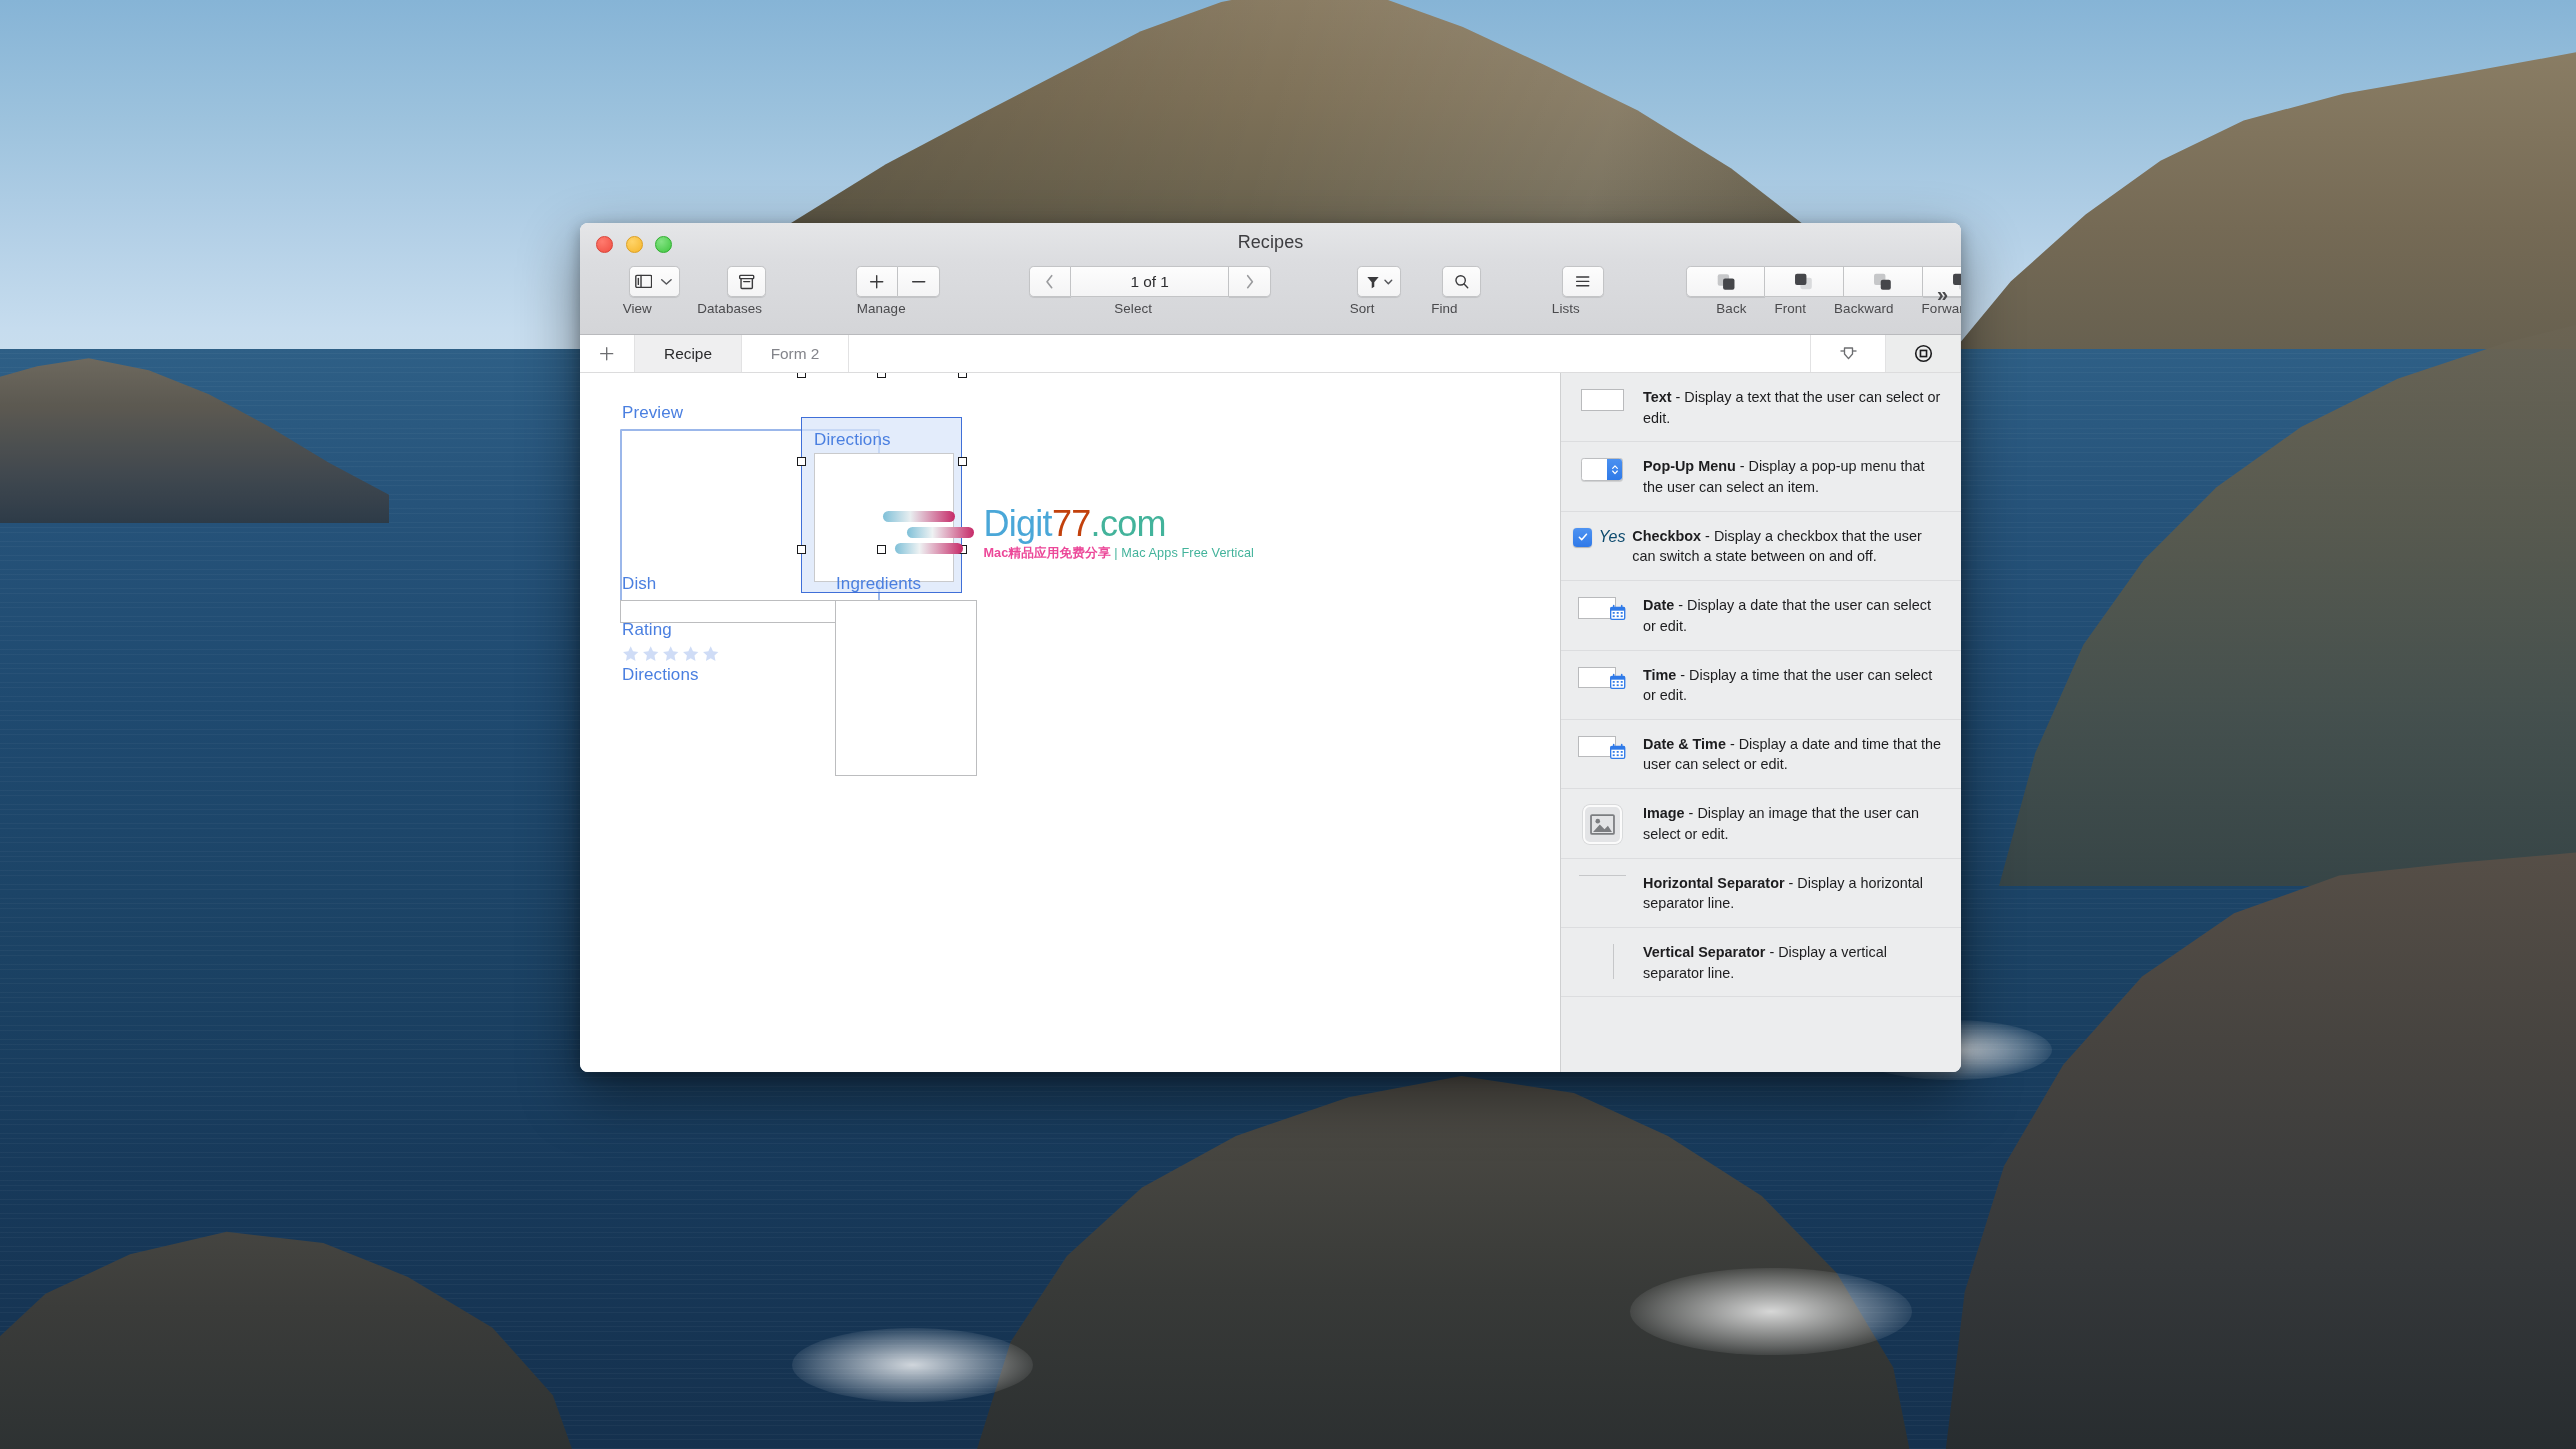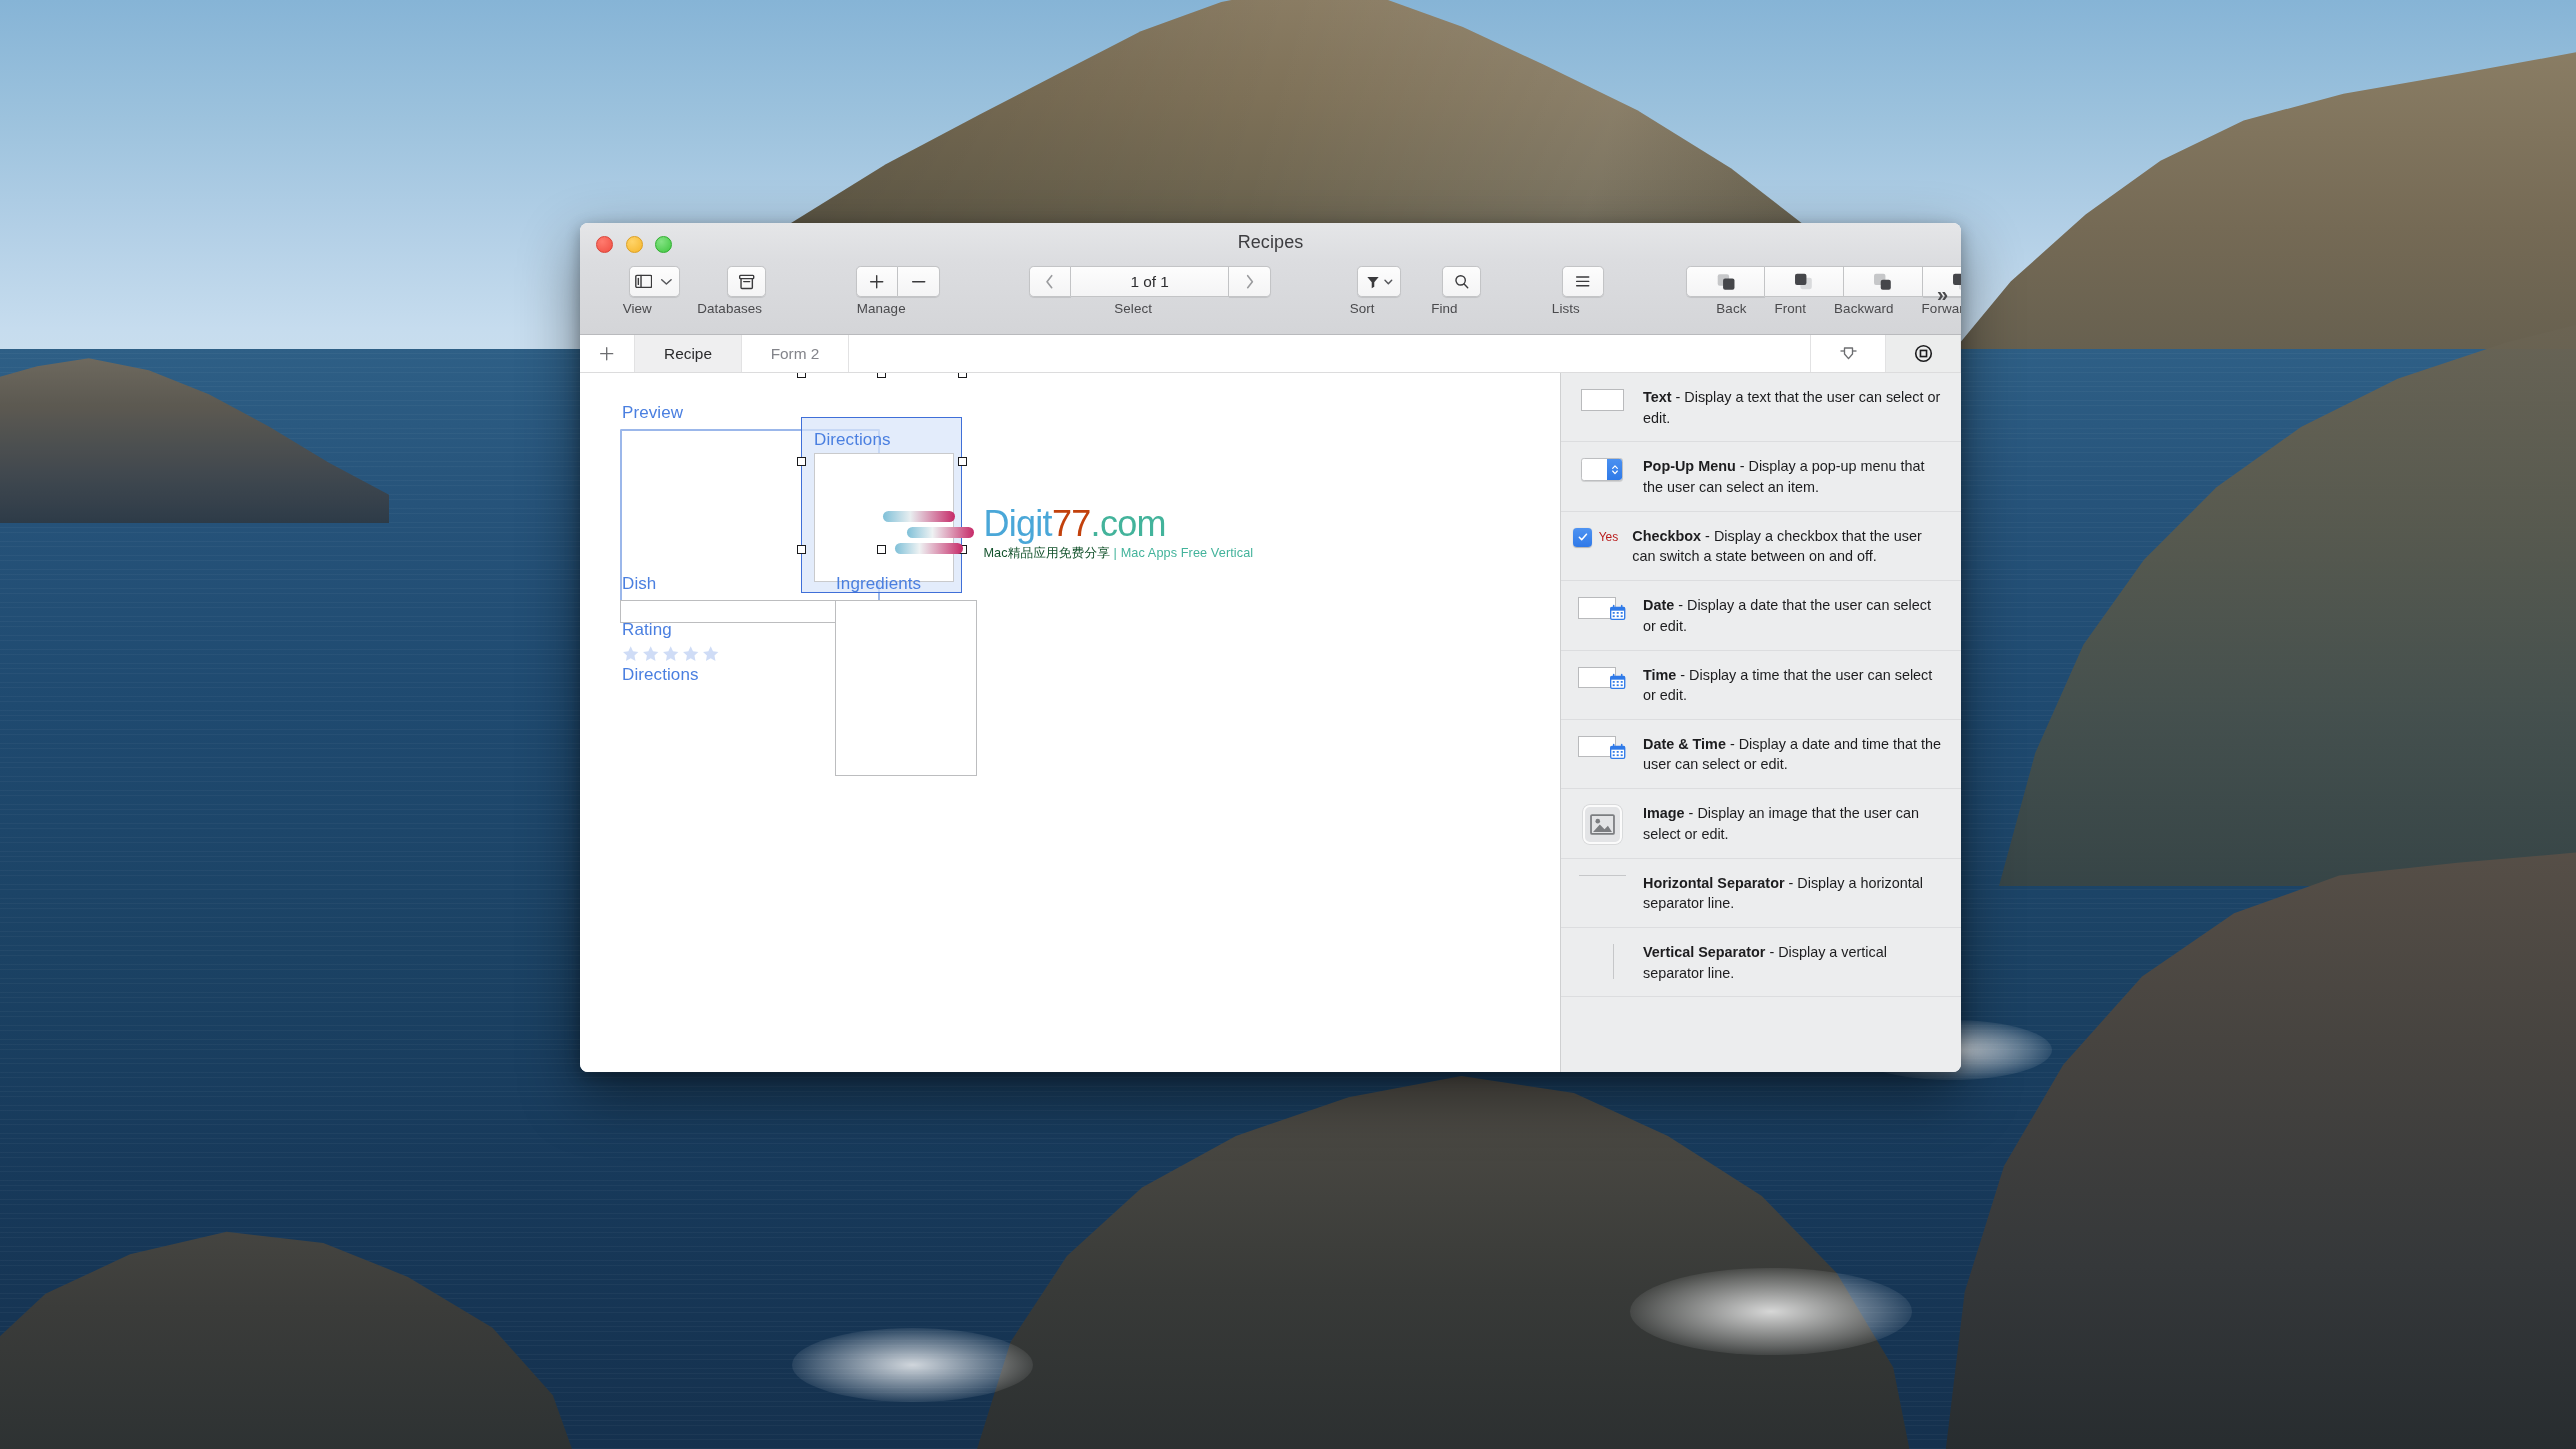--- a/index.html
+++ b/index.html
@@ -221,21 +221,21 @@
   .wm-bar { height:11.4px; border-radius:6px; }
   .wm-b1 { width:72px; background:linear-gradient(90deg,#7fc0d8,#e8eef0 38%,#c62a68); }
   .wm-b2 { width:67px; margin-left:24px; background:linear-gradient(90deg,#7fc0d8,#eef2f3 38%,#c62a68); }
   .wm-b3 { width:68px; margin-left:12px; background:linear-gradient(90deg,#7fc0d8,#eef2f3 36%,#c62a68); }
   .wm-txt { line-height:1; }
   .wm-main { font-size:36px; font-weight:400; letter-spacing:-0.7px; }
   .wm-main .b { color:#4aa7d8; }
   .wm-main .r { color:#c2410c; }
   .wm-main .g { color:#43b39b; }
   .wm-sub { font-size:12.7px; margin-top:4.7px; letter-spacing:0.1px; }
-  .wm-sub .r { color:#14532d; }
+  .wm-sub .r { color:#ec4899;font-weight:bold; }
   .wm-sub .g { color:#43b39b; }
 
   
   .panel {
     width: 401px; flex:none;
     background:#ecedee;
     border-left:0.7px solid #cfd0d1;
     overflow:hidden;
     position:relative;
   }
@@ -265,21 +265,21 @@
     width:14.8px; background:linear-gradient(to bottom,#4a90f0,#2f7ae8);
     display:flex; align-items:center; justify-content:center;
   }
   .mini-check {
     width:19px; height:19px; border-radius:4px;
     background:linear-gradient(to bottom,#4e93f2,#2f79e8);
     display:flex; align-items:center; justify-content:center;
     box-shadow:0 0.3px 1px rgba(0,0,0,.25);
   }
   .chk-row { display:flex; align-items:center; gap:6.7px; }
-  .chk-yes { font-size:12px; color:#b91c1c; }
+  .chk-yes { font-size:16px; color:#0c4a6e;font-style:italic; }
   .mini-date { position:relative; width:48px; height:23px; }
   .mini-date .fld { position:absolute; left:0; top:0; width:38px; height:21.5px; background:#fff; border:0.7px solid #b9babc; }
   .mini-date .cal { position:absolute; right:0; bottom:-1.3px; }
   .mini-image {
     width:39px; height:39px; border-radius:6.7px;
     background:#e3e4e6; border:2px solid #fbfbfb;
     box-shadow:0 0 0 0.7px #d2d3d5;
     display:flex; align-items:center; justify-content:center;
   }
   .mini-hsep { width:47px; height:0.7px; background:#c6c7c9; }

